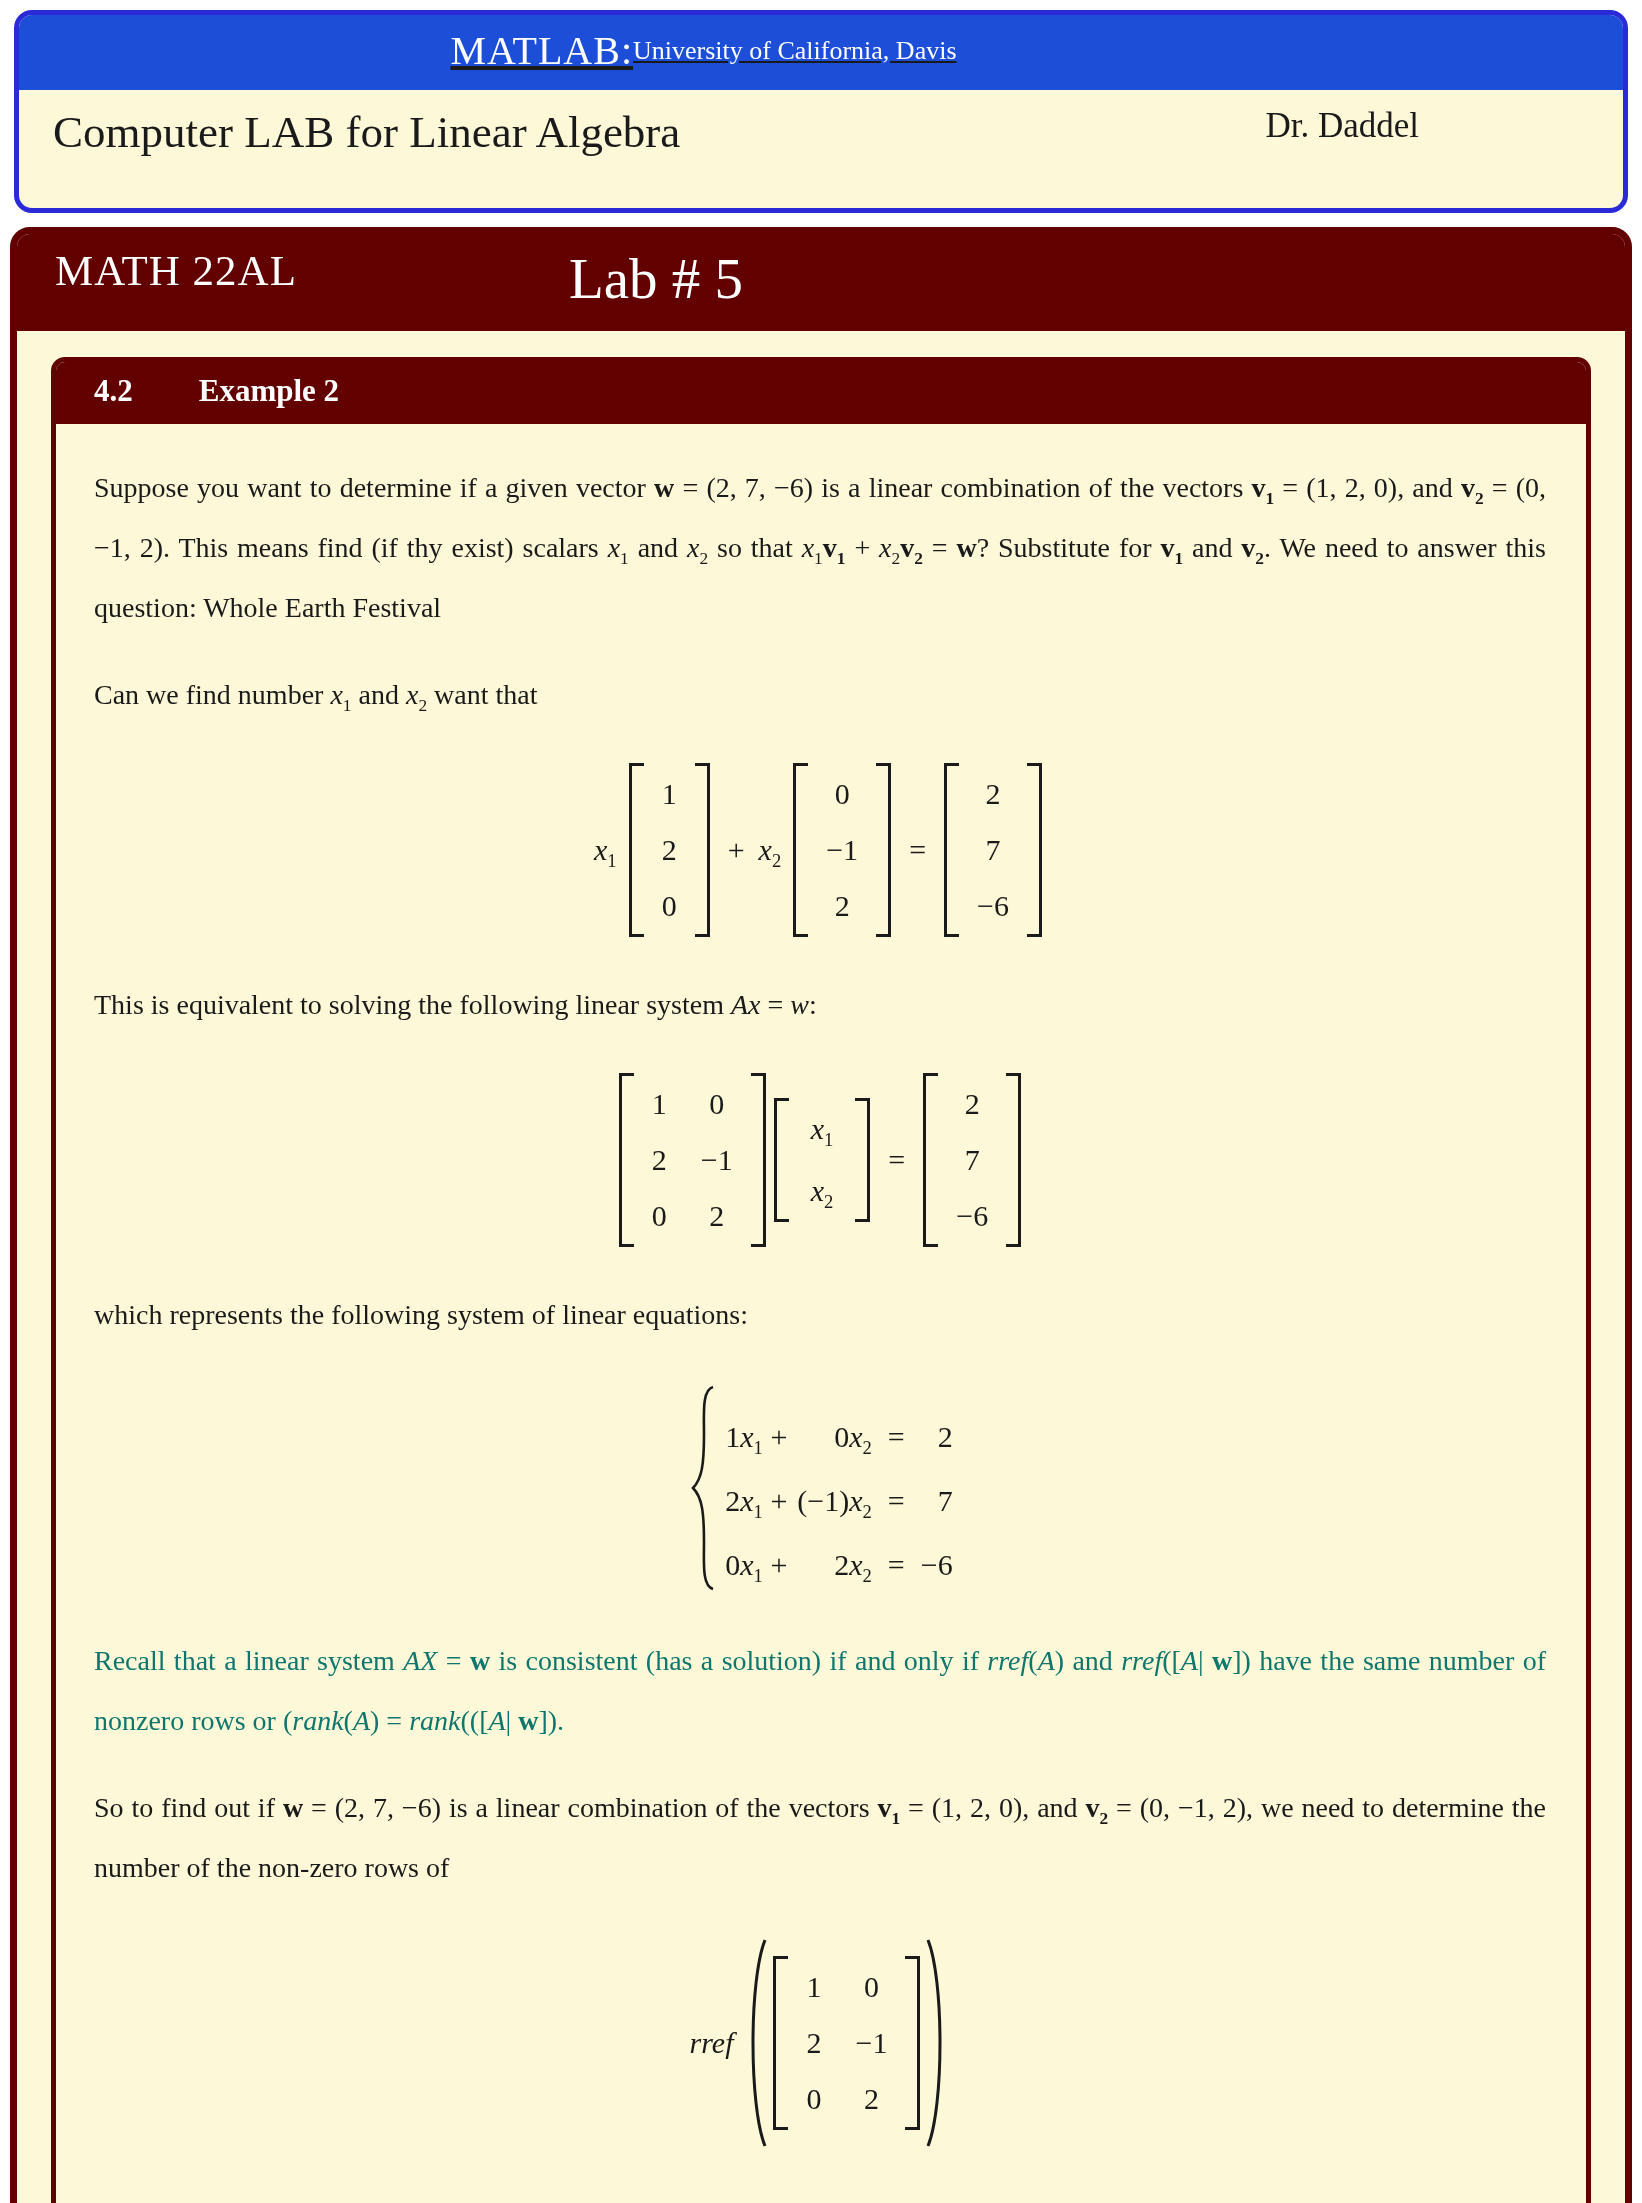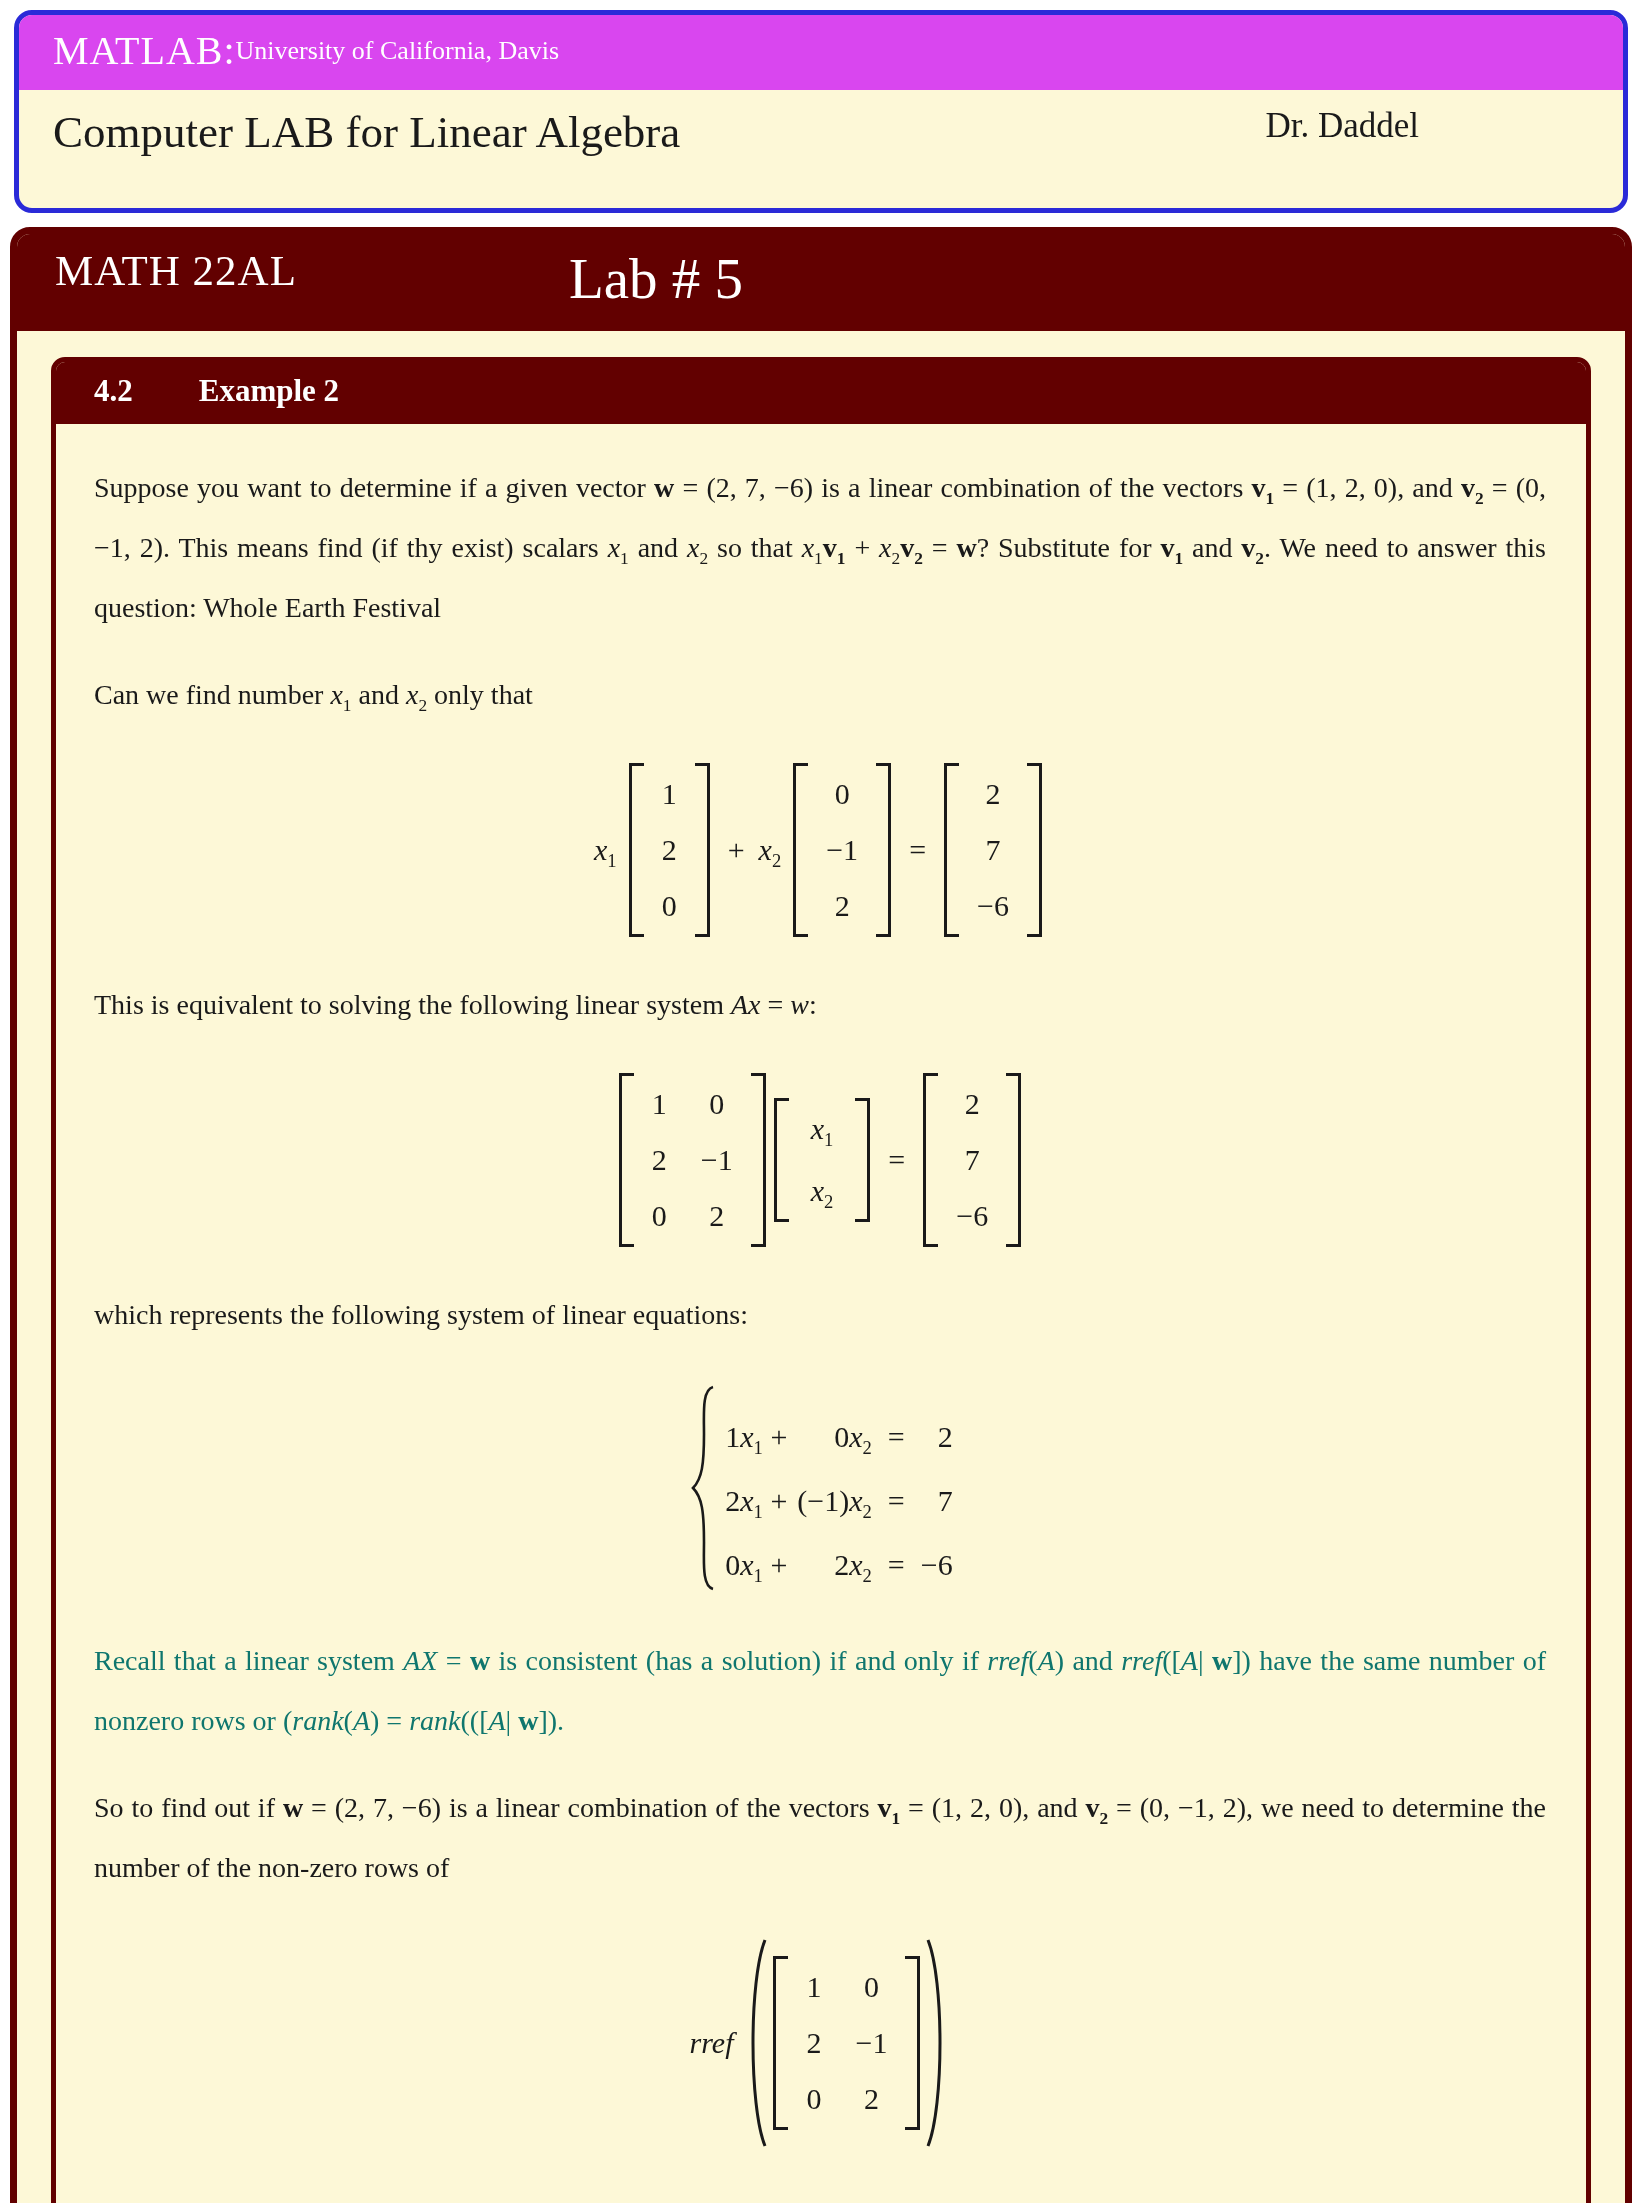--- a/index.html
+++ b/index.html
@@ -13,23 +13,24 @@
 
   
   .header-box {
     margin: 0 14px;
     border: 5px solid #2a2ad8;
     border-radius: 18px;
     overflow: hidden;
     background: #FDF8D7;
   }
   .header-top {
-    background: #d946ef;
-    display: flex; justify-content: flex-start; align-items: center;
+    background: #1d4ed8;
+    display: flex; justify-content: center; align-items: center;
     padding: 12px 34px 16px 34px;
+    text-decoration: underline;
   }
   .header-title { color: #ffffff; font-size: 40px; letter-spacing: 1px; }
   .header-university { color: #ffffff; font-size: 26px; margin-right: 235px; }
   .header-bottom {
     display: flex; justify-content: space-between; align-items: flex-start;
     padding: 16px 34px 50px 34px;
   }
   .header-subtitle { font-size: 45px; }
   .header-instructor { font-size: 35px; margin-right: 170px; }
 
@@ -140,21 +141,21 @@
       <div class="example-box">
         <div class="example-header">
           <span class="example-number">4.2</span>
           <span>Example 2</span>
         </div>
 
         <div class="example-body">
 
           <p class="para"><span>Suppose you want to determine if a given vector </span><span class="b">w</span><span> = (2, 7, −6) is a linear combination of the vectors </span><span class="b">v</span><sub class="b">1</sub><span> = (1, 2, 0), and </span><span class="b">v</span><sub class="b">2</sub><span> = (0, −1, 2).  This means find (if thy exist) scalars </span><span class="i">x</span><sub>1</sub><span> and </span><span class="i">x</span><sub>2</sub><span> so that </span><span class="i">x</span><sub>1</sub><span class="b">v</span><sub class="b">1</sub><span> + </span><span class="i">x</span><sub>2</sub><span class="b">v</span><sub class="b">2</sub><span> = </span><span class="b">w</span><span>? Substitute for </span><span class="b">v</span><sub class="b">1</sub><span> and </span><span class="b">v</span><sub class="b">2</sub><span>. We need to answer this question: Whole Earth Festival</span></p>
 
-          <p class="para single"><span>Can we find number </span><span class="i">x</span><sub>1</sub><span> and </span><span class="i">x</span><sub>2</sub><span> only that</span></p>
+          <p class="para single"><span>Can we find number </span><span class="i">x</span><sub>1</sub><span> and </span><span class="i">x</span><sub>2</sub><span> want that</span></p>
 
           <div class="eq">
             <span class="coef"><span class="i">x</span><sub>1</sub></span>
             <span class="mat">
               <span class="brL"></span>
               <span class="mgrid cols1">
                 <span>1</span>
                 <span>2</span>
                 <span>0</span>
               </span>

